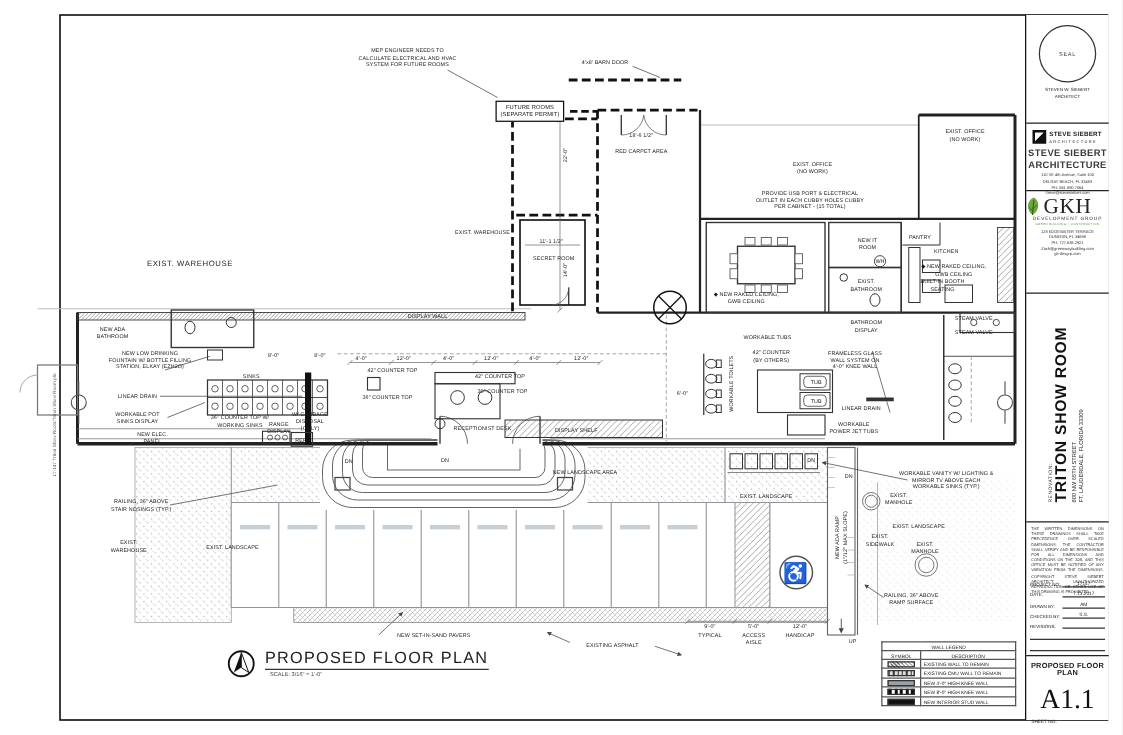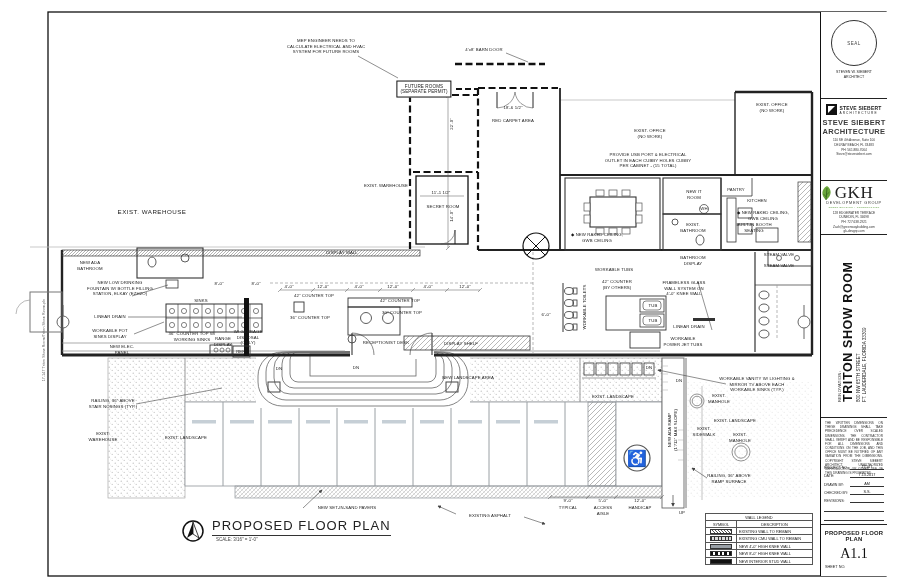--- a/index.html
+++ b/index.html
@@ -52,21 +52,21 @@
   .proj-type{font-size:4px;color:#333;letter-spacing:.4px;}
   .proj-name{font-size:12.5px;font-weight:bold;letter-spacing:.6px;color:#111;line-height:1.1;}
   .proj-addr{font-size:4.6px;color:#222;line-height:1.35;}
   .disclaimer{font-size:3.1px;line-height:1.35;color:#333;text-align:justify;padding:3px 4px 0 4px;}
   .fields{padding:2px 3px 0 3px;}
   .f-row{display:flex;align-items:flex-end;font-size:3.6px;color:#222;margin-top:3.2px;}
   .f-label{flex:0 0 26px;}
   .f-value{flex:1;border-bottom:.6px solid #333;text-align:center;font-size:3.8px;min-height:4px;}
   .rev-extra{border-bottom:.6px solid #333;height:5px;margin:3px 3px 0 3px;}
   .sheet-title{font-size:5.9px;font-weight:bold;text-align:center;margin-top:5px;letter-spacing:.2px;}
-  .sheet-num{font-family:"Liberation Serif",serif;font-size:14px;text-align:center;margin-top:4px;color:#111;}
+  .sheet-num{font-family:"Liberation Serif",serif;font-size:22px;text-align:center;margin-top:4px;color:#111;}
   .sheet-no-label{font-size:3.8px;margin:3px 0 0 4px;color:#222;}
 </style>
 </head>
 <body>
 
 <div class="sheet">
 
   <svg width="898" height="588" viewBox="0 0 898 588">
     <defs>
       <pattern id="stip" width="6" height="6" patternUnits="userSpaceOnUse">
@@ -585,21 +585,21 @@
         <div>STEVE SIEBERT</div>
         <div>ARCHITECTURE</div>
       </div>
       <div class="addr">
           <div>110 SE 4th Avenue, Suite 100</div>
           <div>DELRAY BEACH, FL 33483</div>
           <div>PH: 561.880.7064</div>
           <div>Steve@stevesiebert.com</div>
         </div>
     </div>
-    <div class="tb-sec tb-line" style="top:168px;height:64px;">
+    <div class="tb-sec tb-line" style="top:140px;height:64px;">
       <div class="gkh-row">
         <span class="gkh-text">GKH</span>
         <svg class="gkh-leaf" viewBox="0 0 14 16">
           <path d="M7,15 C2,11 2,4 8,1 C13,4 13,11 7,15 z" fill="#6aa63b"></path>
           <line x1="7" y1="15" x2="8" y2="3" stroke="#2e5c18" stroke-width="0.8"></line>
           <line x1="7.4" y1="10" x2="10.5" y2="7" stroke="#2e5c18" stroke-width="0.6"></line>
           <line x1="7.2" y1="12" x2="4.5" y2="9" stroke="#2e5c18" stroke-width="0.6"></line>
         </svg>
       </div>
       <div class="gkh-dev">DEVELOPMENT GROUP</div>

